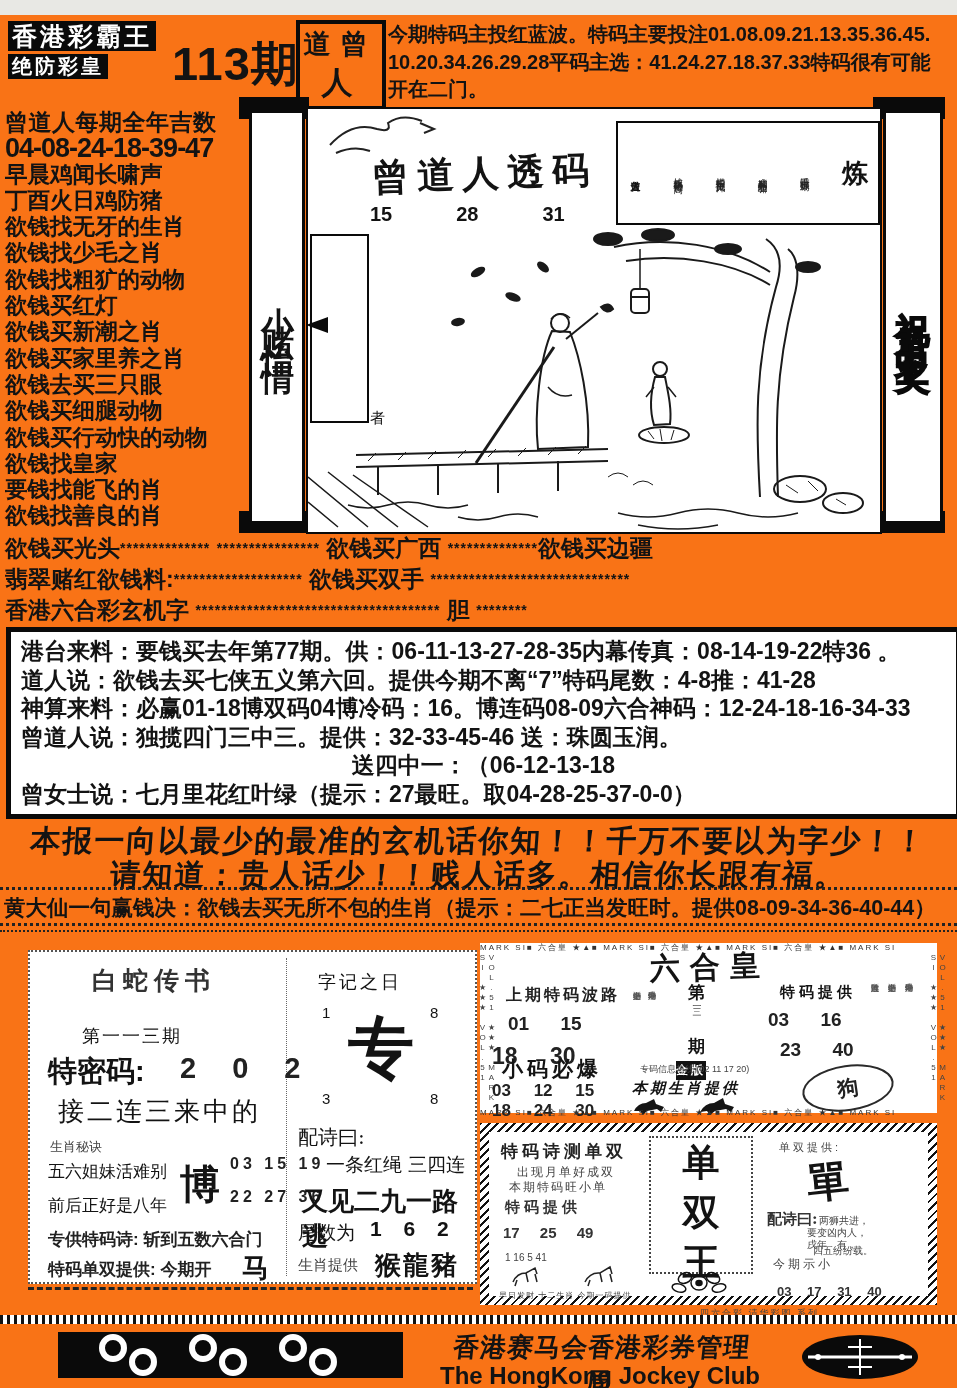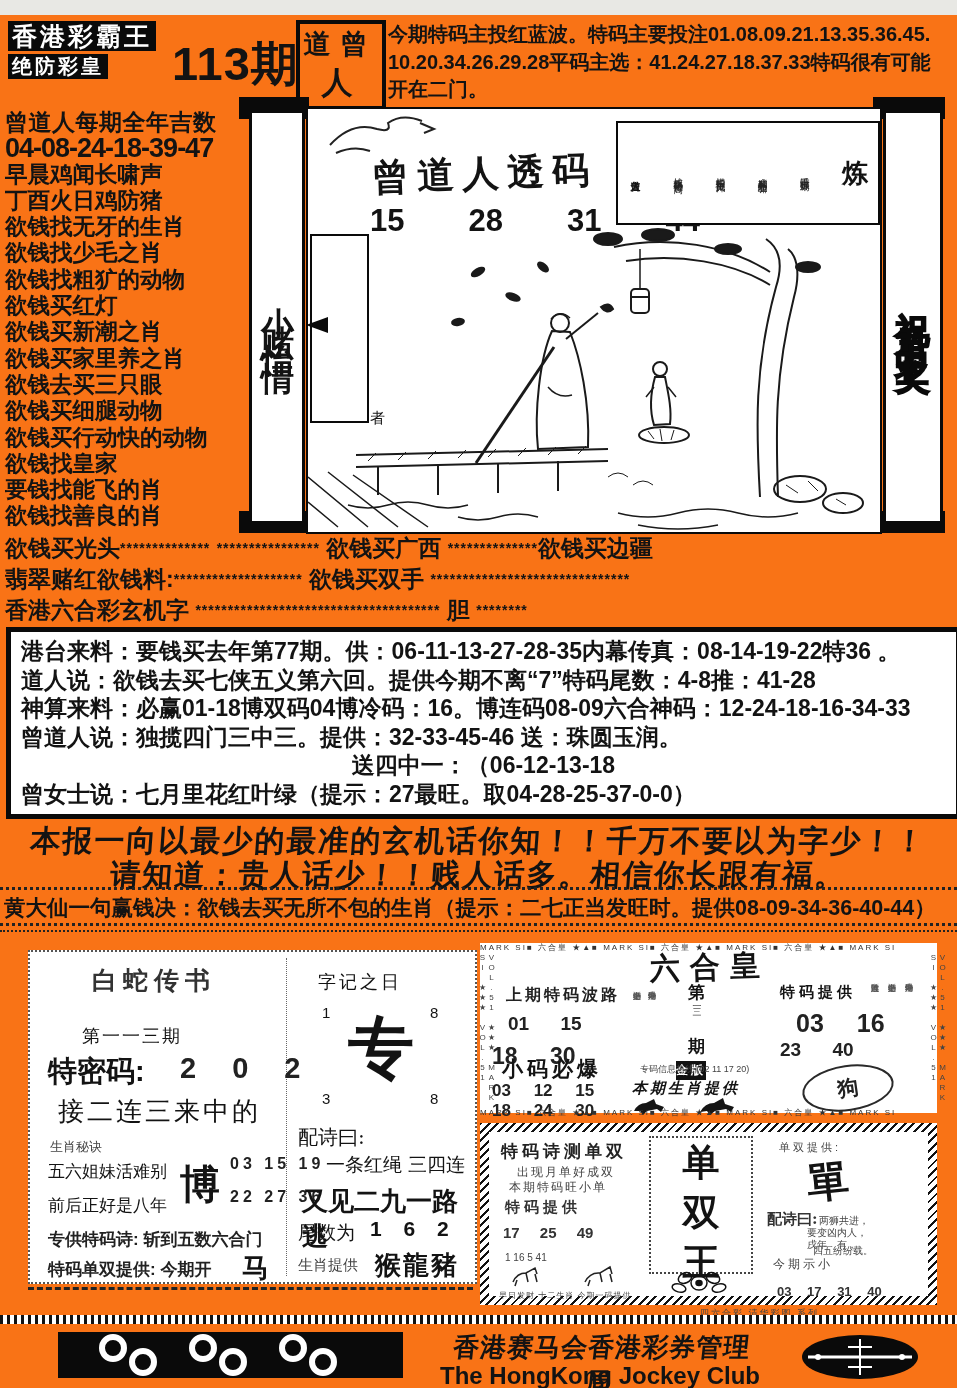--- a/index.html
+++ b/index.html
@@ -29,21 +29,21 @@
   .banner{border:3px solid #0a0a0a;background:#fff;display:flex;align-items:center;justify-content:center;}
   .banner .vtxt{writing-mode:vertical-rl;text-orientation:upright;font-weight:900;
                 display:flex;justify-content:space-around;height:92%;}
   .banner-left .vtxt{font-size:33px;letter-spacing:18px;font-family:"DejaVu Serif",serif;}
   .banner-right .vtxt{font-size:34px;letter-spacing:16px;color:#fff;
       -webkit-text-stroke:2px #0a0a0a;text-shadow:0 0 1px #000;}
   
   .panel{border:2px solid #0a0a0a;background:#fff;}
   .ill-title{font-family:"DejaVu Serif",serif;font-weight:900;font-size:37px;letter-spacing:8px;
              transform:rotate(-2deg);}
-  .ill-nums{display:flex;gap:64px;font-size:31px;font-weight:800;}
+  .ill-nums{display:flex;gap:64px;font-size:20px;font-weight:800;}
   .poem-box{border:2px solid #0a0a0a;display:flex;align-items:center;justify-content:space-between;
             padding:4px 10px;background:#fff;}
   .poem-box .pcol{writing-mode:vertical-rl;text-orientation:upright;font-size:9.5px;line-height:11px;
                   letter-spacing:1px;color:#222;}
   .poem-box .plabel{writing-mode:vertical-rl;text-orientation:upright;font-size:10px;font-weight:700;}
   .poem-box .pbig{font-size:26px;font-weight:700;font-family:"DejaVu Serif",serif;}
   
   .tips{border:5px solid #0a0a0a;padding:5px 10px;background:#fff;}
   .tips div{font-size:23px;font-weight:800;line-height:28.6px;white-space:nowrap;}
   .tips div:nth-child(5){text-align:center;}
@@ -277,21 +277,21 @@
     <div class="abs" style="left:26px;top:42px;font-size:16px;font-weight:800;letter-spacing:3px;color:#222;">上期特码波路</div>
     <div class="abs numsp" style="left:28px;top:70px;font-size:19px;font-weight:700;color:#222;">01   15</div>
     <div class="abs numsp" style="left:12px;top:100px;font-size:23px;font-weight:700;color:#222;">18   30</div>
     <div class="abs vfaint" style="left:150px;top:42px;font-size:8px;writing-mode:vertical-rl;text-orientation:upright;height:80px;">上期平特必中</div>
     <div class="abs vfaint" style="left:165px;top:42px;font-size:8px;writing-mode:vertical-rl;text-orientation:upright;height:80px;">今期特码泄分</div>
     <div class="abs serif" style="left:208px;top:38px;font-size:17px;font-weight:700;">第</div>
     <div class="abs vfaint" style="left:210px;top:58px;font-size:9px;writing-mode:vertical-rl;">一一三</div>
     <div class="abs serif" style="left:208px;top:92px;font-size:17px;font-weight:700;">期</div>
     <div class="abs" style="left:196px;top:118px;background:#111;color:#fff;font-size:12px;font-weight:700;padding:1px 0;letter-spacing:3px;">金版</div>
     <div class="abs serif" style="left:300px;top:40px;font-size:15px;font-weight:700;letter-spacing:4px;">特码提供</div>
-    <div class="abs numsp" style="left:316px;top:66px;font-size:25px;font-weight:700;color:#222;">03   16</div>
+    <div class="abs numsp" style="left:288px;top:66px;font-size:19px;font-weight:700;color:#222;">03   16</div>
     <div class="abs numsp" style="left:300px;top:96px;font-size:19px;font-weight:700;color:#222;">23   40</div>
     <div class="abs vfaint" style="left:388px;top:34px;font-size:8px;writing-mode:vertical-rl;text-orientation:upright;height:90px;">旺波连准入门</div>
     <div class="abs vfaint" style="left:405px;top:34px;font-size:8px;writing-mode:vertical-rl;text-orientation:upright;height:90px;">上期平特必中</div>
     <div class="abs vfaint" style="left:422px;top:34px;font-size:8px;writing-mode:vertical-rl;text-orientation:upright;height:90px;">今期特码泄分</div>
     <div class="abs" style="left:22px;top:112px;font-size:21px;font-weight:900;letter-spacing:4px;">小码必爆</div>
     <div class="abs faint" style="left:160px;top:120px;font-size:9px;">专码信息热线 (02 11 17 20)</div>
     <div class="abs numsp" style="left:12px;top:138px;font-size:17px;font-weight:700;color:#222;word-spacing:18px;">03   12   15</div>
     <div class="abs numsp" style="left:12px;top:158px;font-size:17px;font-weight:700;color:#222;word-spacing:18px;">18   24   30</div>
     <div class="abs serif" style="left:152px;top:136px;font-size:15px;font-weight:700;font-style:italic;letter-spacing:3px;">本期生肖提供</div>
     <svg class="abs" style="left:150px;top:152px;" width="130" height="22" viewBox="0 0 130 22">

